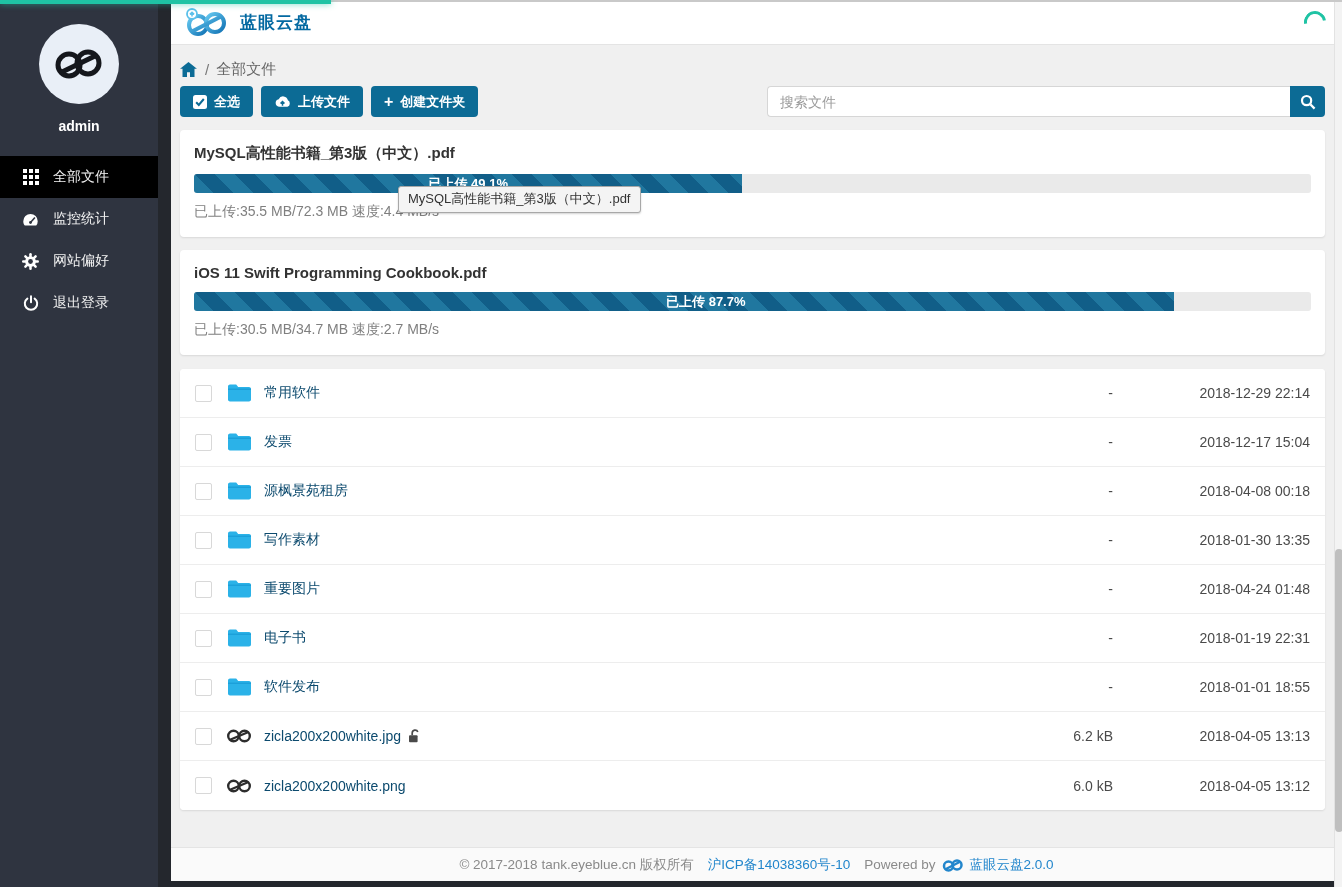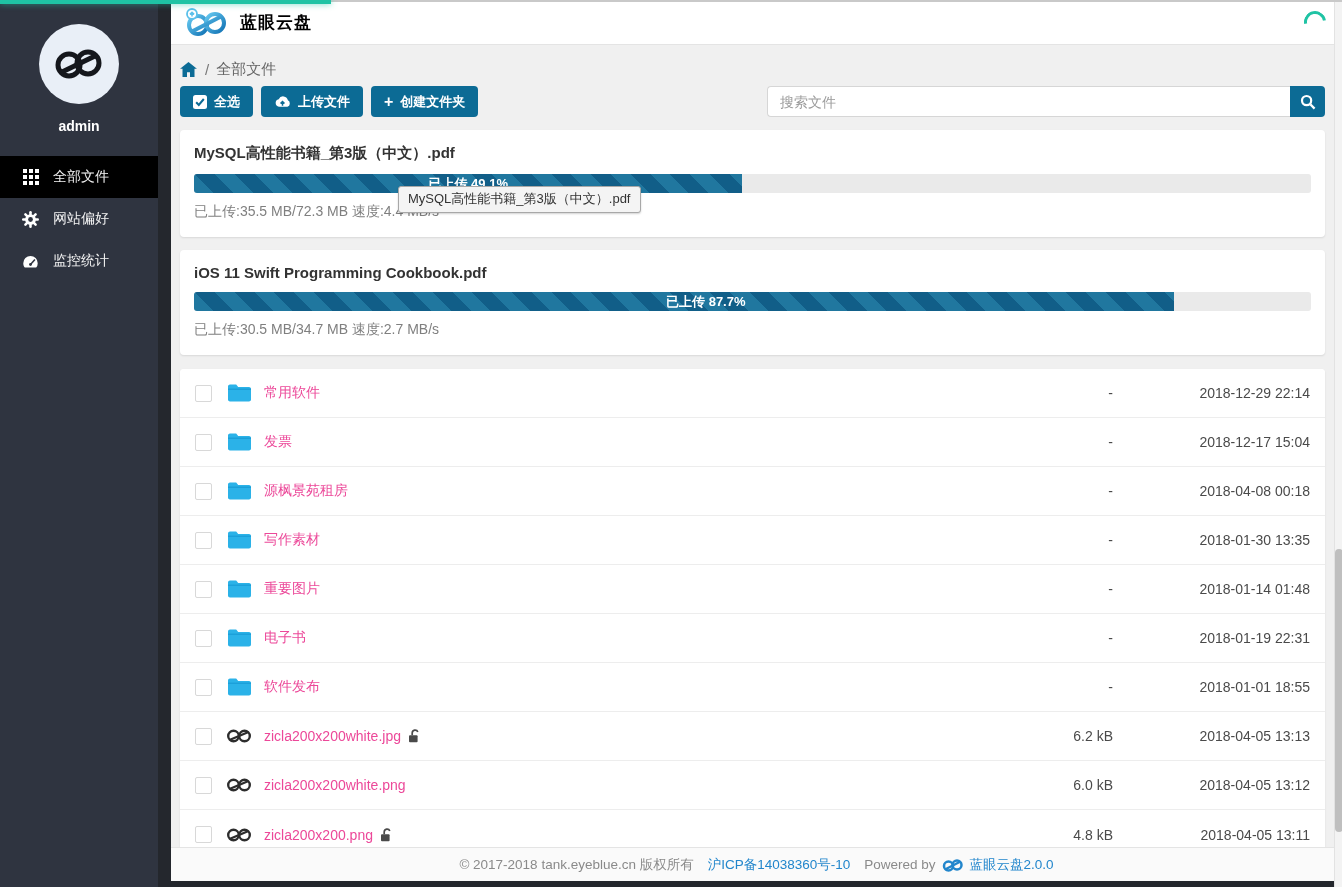--- a/index.html
+++ b/index.html
@@ -15,21 +15,21 @@
   .sidebar { position:absolute; left:0; top:0; bottom:0; width:158px; background:#2f3440; z-index:10; }
   .avatar { width:80px; height:80px; border-radius:50%; background:#e9eff7; margin:24px auto 0; display:flex; align-items:center; justify-content:center; }
   .username { color:#fff; font-weight:bold; font-size:14px; text-align:center; margin-top:14px; }
   .menu { margin-top:22px; }
   .menu-item { height:42px; display:flex; align-items:center; padding-left:22px; color:#f2f2f2; font-size:14px; cursor:pointer; }
   .menu-item.active { background:#000; }
   .menu-item .mi-icon { width:17px; height:17px; margin-right:14px; display:inline-flex; align-items:center; justify-content:center; }
 
   
   .header { position:absolute; left:171px; top:0; right:0; height:45px; background:#fff; border-bottom:1px solid #e4e4e4; display:flex; align-items:center; padding-left:13px; z-index:5; }
-  .header-title { font-size:17px; font-weight:bold; color:#000000; margin-left:10px; letter-spacing:1px; }
+  .header-title { font-size:17px; font-weight:bold; color:#0369a1; margin-left:10px; letter-spacing:1px; }
   .spinner { position:absolute; right:16px; top:11px; width:22px; height:22px; border-radius:50%; border:3px solid transparent; border-top-color:#1fc3a4; border-left-color:#1fc3a4; transform:rotate(35deg); animation:spin 1s linear infinite; }
   @keyframes spin { to { transform:rotate(395deg);} }
 
   
   .content { position:absolute; left:171px; top:45px; right:0; bottom:40px; background:#f0f0f0; padding:0 17px 0 9px; overflow:hidden; }
   .breadcrumb { padding-top:13px; display:flex; align-items:center; color:#666; font-size:15px; height:35px; }
   .breadcrumb .sep { margin:0 7px 0 8px; color:#777; }
 
   .toolbar { display:flex; align-items:center; margin-top:6px; }
   .btn { background:#0c6b95; color:#fff; border:none; font-family:inherit; font-weight:bold; font-size:13px; border-radius:4px; padding:0 13px; height:31px; display:inline-flex; align-items:center; gap:7px; margin-right:8px; cursor:pointer; }
@@ -48,21 +48,21 @@
       display:flex; align-items:center; justify-content:center;
       color:#fff; font-size:13px; font-weight:bold; white-space:nowrap; overflow:visible; }
   .up-info { margin-top:10px; color:#7f7f7f; font-size:14px; }
   .tooltip { position:absolute; left:218px; top:56px; background:#f4f4f4; border:1px solid #a8a8a8; border-radius:3px; padding:3px 9px 4px; font-size:13px; color:#333; box-shadow:0 1px 2px rgba(0,0,0,.18); z-index:8; white-space:nowrap; }
 
   .file-list { margin-top:14px; overflow:hidden; }
   .frow { height:49px; display:flex; align-items:center; padding:0 15px; border-bottom:1px solid #ededed; background:#fff; }
   .frow:last-child { border-bottom:none; }
   .cb { width:17px; height:17px; border:1px solid #d8d8d8; border-radius:2px; background:#fff; margin-right:14px; flex:none; cursor:pointer; }
   .ficon { width:26px; margin-right:12px; display:flex; align-items:center; justify-content:center; flex:none; }
-  .fname { font-size:14px; color:#ec4899; display:flex; align-items:center; gap:7px; flex:1; min-width:0; }
+  .fname { font-size:14px; color:#0c4a6e; display:flex; align-items:center; gap:7px; flex:1; min-width:0; }
   .fsize { width:110px; text-align:right; font-size:14px; color:#4a4a4a; flex:none; }
   .fdate { width:165px; text-align:right; font-size:14px; color:#4a4a4a; margin-left:32px; flex:none; }
 
   
   .footer { position:absolute; left:171px; right:0; bottom:6px; height:34px; background:#fafafa; border-top:1px solid #e4e4e4; display:flex; align-items:center; justify-content:center; gap:14px; font-size:13.5px; color:#8a8a8a; z-index:5; }
   .footer a { color:#2286cc; text-decoration:none; cursor:pointer; }
   .powered { display:flex; align-items:center; gap:5px;justify-content:center; }
 
   
   .scrollbar { position:absolute; right:0; top:0; bottom:0; width:8px; background:#f3f3f3; border-left:1px solid #e2e2e2; z-index:20; }
@@ -96,41 +96,50 @@
             <rect x="0" y="12" width="4" height="4"></rect>
             <rect x="6" y="12" width="4" height="4"></rect>
             <rect x="12" y="12" width="4" height="4"></rect>
           </svg>
       </span>
       <span>全部文件</span>
     </div>
     <div class="menu-item">
       <span class="mi-icon">
         <svg width="17" height="17" viewBox="0 0 20 20">
+            <path fill="#fff" d="M10 3.5a8.5 8.5 0 0 0-8.5 8.5c0 2 .7 3.8 1.8 5.2h13.4A8.45 8.45 0 0 0 18.5 12 8.5 8.5 0 0 0 10 3.5z"></path>
+            <path stroke="#2f3440" stroke-width="1.8" d="M10 13.5 15.2 7.6" fill="none"></path>
+            <circle cx="10" cy="13.5" r="1.7" fill="#2f3440"></circle>
+          </svg>
+      </span>
+      <span>监控统计</span>
+    </div>
+    <div class="menu-item">
+      <span class="mi-icon">
+        <svg width="17" height="17" viewBox="0 0 20 20">
             <g fill="#fff">
               <rect x="8.5" y="0" width="3" height="20" rx="1.5"></rect>
               <rect x="8.5" y="0" width="3" height="20" rx="1.5" transform="rotate(45 10 10)"></rect>
               <rect x="8.5" y="0" width="3" height="20" rx="1.5" transform="rotate(90 10 10)"></rect>
               <rect x="8.5" y="0" width="3" height="20" rx="1.5" transform="rotate(135 10 10)"></rect>
               <circle cx="10" cy="10" r="6.3"></circle>
             </g>
             <circle cx="10" cy="10" r="2.8" fill="#2f3440"></circle>
           </svg>
       </span>
       <span>网站偏好</span>
     </div>
     <div class="menu-item">
       <span class="mi-icon">
-        <svg width="17" height="17" viewBox="0 0 20 20">
-            <path fill="#fff" d="M10 3.5a8.5 8.5 0 0 0-8.5 8.5c0 2 .7 3.8 1.8 5.2h13.4A8.45 8.45 0 0 0 18.5 12 8.5 8.5 0 0 0 10 3.5z"></path>
-            <path stroke="#2f3440" stroke-width="1.8" d="M10 13.5 15.2 7.6" fill="none"></path>
-            <circle cx="10" cy="13.5" r="1.7" fill="#2f3440"></circle>
-          </svg>
-      </span>
-      <span>监控统计</span>
+        <svg width="16" height="16" viewBox="0 0 16 16" fill="none" stroke="#fff" stroke-width="2" stroke-linecap="round">
+            <path d="M8 1.2v6"></path>
+            <path d="M4.4 3.6a6.2 6.2 0 1 0 7.2 0"></path>
+          </svg>
+      </span>
+      <span>退出登录</span>
     </div>
   </nav>
 </aside>
 
 <header class="header">
   <svg width="46" height="30" viewBox="0 0 46 30">
     <defs>
         <linearGradient id="lg" x1="0" y1="0" x2="1" y2="1">
           <stop offset="0" stop-color="#66c9f0"></stop>
           <stop offset="1" stop-color="#1273b5"></stop>
@@ -277,21 +286,21 @@
       <div class="ficon">
           <svg width="23" height="18" viewBox="0 0 23 18">
             <path fill="#2bb2e8" d="M0 2.4C0 1.3.9.4 2 .4h6.2l2 2.6H21c1.1 0 2 .9 2 2v10.6c0 1.1-.9 2-2 2H2c-1.1 0-2-.9-2-2z"></path>
             <path fill="#1b9fd8" d="M0 4.6h23v1.3H0z"></path>
           </svg>
         </div>
       <div class="fname">
           <span>重要图片</span>
         </div>
       <div class="fsize">-</div>
-      <div class="fdate">2018-01-14 01:48</div>
+      <div class="fdate">2018-04-24 01:48</div>
     </div>
     <div class="frow">
       <div class="cb"></div>
       <div class="ficon">
           <svg width="23" height="18" viewBox="0 0 23 18">
             <path fill="#2bb2e8" d="M0 2.4C0 1.3.9.4 2 .4h6.2l2 2.6H21c1.1 0 2 .9 2 2v10.6c0 1.1-.9 2-2 2H2c-1.1 0-2-.9-2-2z"></path>
             <path fill="#1b9fd8" d="M0 4.6h23v1.3H0z"></path>
           </svg>
         </div>
       <div class="fname">
@@ -342,41 +351,20 @@
             <circle cx="7.5" cy="8" r="5.3" fill="none" stroke="#2d2d2d" stroke-width="2.4"></circle>
             <circle cx="18.5" cy="8" r="5.3" fill="none" stroke="#2d2d2d" stroke-width="2.4"></circle>
             <path d="M3.5 12 22.5 4" stroke="#2d2d2d" stroke-width="2.4" fill="none"></path>
           </svg>
         </div>
       <div class="fname">
           <span>zicla200x200white.png</span>
         </div>
       <div class="fsize">6.0 kB</div>
       <div class="fdate">2018-04-05 13:12</div>
-    </div>
-    <div class="frow">
-      <div class="cb"></div>
-      <div class="ficon">
-          <svg width="26" height="16" viewBox="0 0 26 16">
-            <circle cx="7.5" cy="8" r="5.3" fill="none" stroke="#2d2d2d" stroke-width="2.4"></circle>
-            <circle cx="18.5" cy="8" r="5.3" fill="none" stroke="#2d2d2d" stroke-width="2.4"></circle>
-            <path d="M3.5 12 22.5 4" stroke="#2d2d2d" stroke-width="2.4" fill="none"></path>
-          </svg>
-        </div>
-      <div class="fname">
-          <span>zicla200x200.png</span>
-          <span style="display:inline-flex;">
-            <svg width="13" height="14" viewBox="0 0 13 14">
-              <path d="M4.2 6.2V4a2.9 2.9 0 0 1 5.6-1" stroke="#4a4a4a" stroke-width="1.7" fill="none"></path>
-              <rect x="1" y="6.2" width="8.6" height="7" rx="1" fill="#4a4a4a"></rect>
-            </svg>
-          </span>
-        </div>
-      <div class="fsize">4.8 kB</div>
-      <div class="fdate">2018-04-05 13:11</div>
     </div>
   </section>
 
 </main>
 
 <footer class="footer">
   <span>© 2017-2018 tank.eyeblue.cn 版权所有</span>
   <a>沪ICP备14038360号-10</a>
   <span class="powered">
     <span>Powered by</span>

